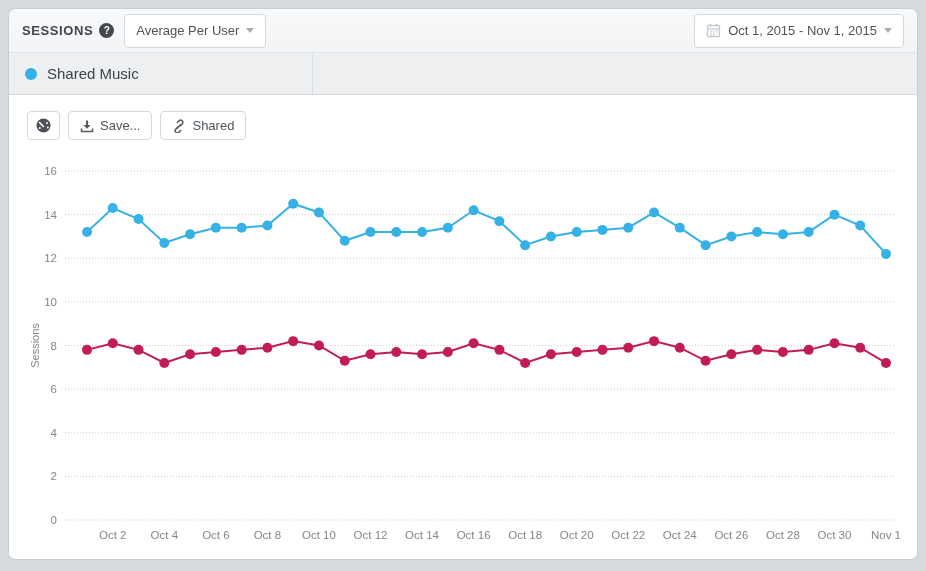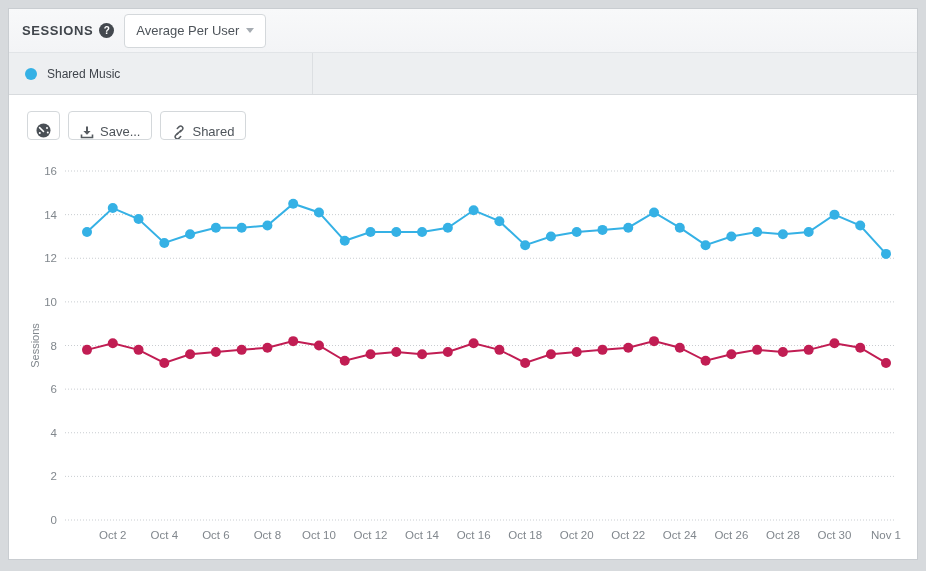--- a/index.html
+++ b/index.html
@@ -4,21 +4,21 @@
 <style>
   * { box-sizing: border-box; margin: 0; padding: 0; }
   html, body { width: 926px; height: 571px; overflow: hidden; }
   body {
     background: #d7dadd;
     font-family: "Liberation Sans", "DejaVu Sans", sans-serif;
     color: #474c52;
   }
   .card {
     position: absolute; left: 8px; top: 8px; width: 910px; height: 552px;
-    background: #fff; border: 1px solid #c9cdd1; border-radius: 0;
+    background: #fff; border: 1px solid #c9cdd1; border-radius: 8px;
     overflow: hidden;
   }
   
   .hdr {
     height: 44px; display: flex; align-items: center;
     background: linear-gradient(#f8f9fa, #f3f4f6);
     border-bottom: 1px solid #e1e4e7; padding: 0 13px;
   }
   .hdr-title {
     font-size: 13px; font-weight: bold; letter-spacing: .6px; color: #41464c;
@@ -48,45 +48,60 @@
   }
   .legend .cell {
     display: flex; align-items: center; padding-left: 16px;
     border-right: 1px solid #dcdfe2; width: 304px; cursor: pointer;
   }
   .legend .cell.empty { flex: 1; border-right: none; cursor: default; }
   .dot {
     width: 12px; height: 12px; border-radius: 50%; margin-right: 10px;
     flex: none;
   }
-  .legend .lbl { font-size: 12px; color: #3e434a; }
+  .legend .lbl { font-size: 15px; color: #3e434a; }
   
   .bodyArea { position: relative; background: #fff; height: 466px; }
   .toolbar { position: absolute; top: 16px; left: 18px; display: flex; gap: 8px; }
   .tbtn {
-    display: inline-flex; align-items: flex-end; justify-content: center; gap: 6px;
+    display: inline-flex; align-items: center; justify-content: center; gap: 6px;
     background: #fff; border: 1px solid #d4d8db; border-radius: 4px;
     height: 29px; padding: 0 11px; font-size: 13px; color: #4e545a; cursor: pointer;
   }
   .tbtn svg { display: block; }
   .chart-wrap { position: absolute; left: 0; top: 56px; }
 </style>
 </head>
 <body>
 
 <div class="card">
 
   <div class="hdr">
     <span class="hdr-title">SESSIONS</span>
     <span class="help">?</span>
     <button class="btn">
       <span>Average Per User</span>
       <span class="caret"></span>
     </button>
     <span class="spacer"></span>
+    <button class="btn">
+      <svg width="15" height="15" viewBox="0 0 15 15">
+        <rect x="1.5" y="2.5" width="12" height="11" rx="1" fill="none" stroke="#c3c9ce" stroke-width="1.3"></rect>
+        <line x1="1.5" y1="5.8" x2="13.5" y2="5.8" stroke="#c3c9ce" stroke-width="1.3"></line>
+        <line x1="4.5" y1="1" x2="4.5" y2="3.5" stroke="#c3c9ce" stroke-width="1.3"></line>
+        <line x1="10.5" y1="1" x2="10.5" y2="3.5" stroke="#c3c9ce" stroke-width="1.3"></line>
+        <rect x="4" y="7.5" width="2" height="2" fill="#d7dce0"></rect>
+        <rect x="7" y="7.5" width="2" height="2" fill="#d7dce0"></rect>
+        <rect x="10" y="7.5" width="2" height="2" fill="#d7dce0"></rect>
+        <rect x="4" y="10.5" width="2" height="2" fill="#d7dce0"></rect>
+        <rect x="7" y="10.5" width="2" height="2" fill="#d7dce0"></rect>
+      </svg>
+      <span>Oct 1, 2015 - Nov 1, 2015</span>
+      <span class="caret"></span>
+    </button>
   </div>
 
   <div class="legend">
     <div class="cell">
       <span class="dot" style="background: rgb(53, 177, 229);"></span>
       <span class="lbl">Shared Music</span>
     </div>
     <div class="cell empty"></div>
   </div>
 

